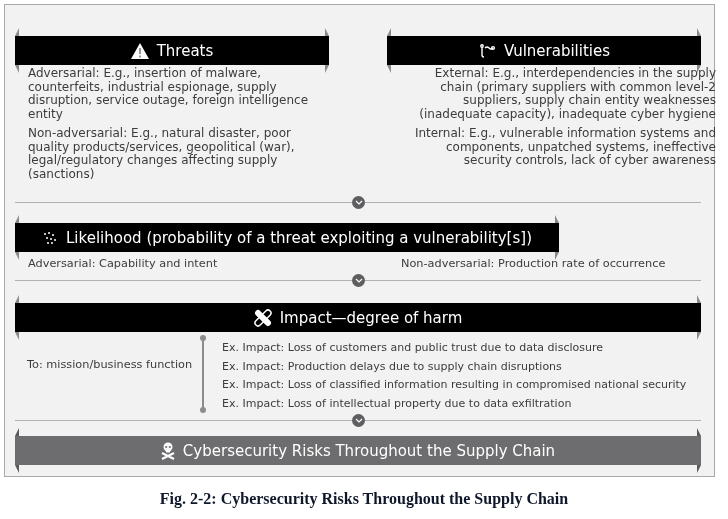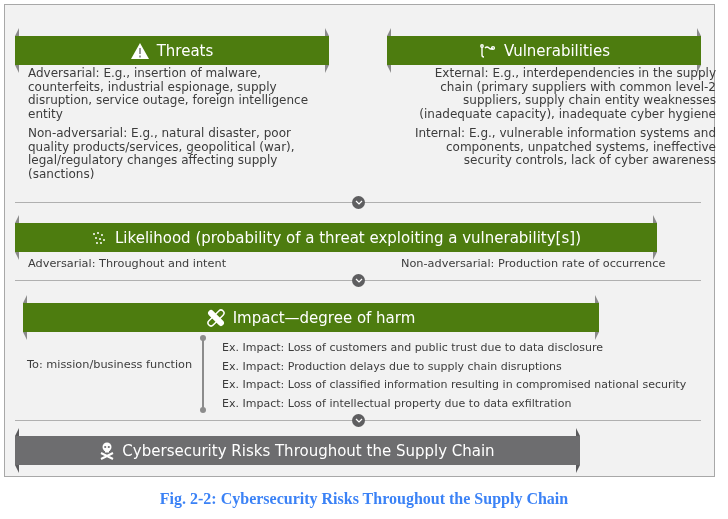--- a/index.html
+++ b/index.html
@@ -8,21 +8,21 @@
 
     .panel {
       position: absolute; left: 4px; top: 4px; width: 711px; height: 473px;
       background: #f2f2f2; border: 1px solid #a8a8a8;
     }
 
     
     .banner { position: absolute; height: 45px; }
     .banner .band {
       position: absolute; left: 0; right: 0; top: 8px; height: 29px;
-      background: #4d7c0f; color: #ffffff;
+      background: #000000; color: #ffffff;
       display: flex; align-items: center; justify-content: center;
       font-size: 15px; white-space: nowrap;
     }
     .banner.dark .band { background: #6d6d6f; }
     .banner .tab { position: absolute; width: 0; height: 0; }
     .banner .tab.tl { left: 0; top: 0; border-right: 4px solid #8a8a8a; border-top: 8px solid transparent; }
     .banner .tab.bl { left: 0; bottom: 0; border-right: 4px solid #8a8a8a; border-bottom: 8px solid transparent; }
     .banner .tab.tr { right: 0; top: 0; border-left: 4px solid #8a8a8a; border-top: 8px solid transparent; }
     .banner .tab.br { right: 0; bottom: 0; border-left: 4px solid #8a8a8a; border-bottom: 8px solid transparent; }
     .banner.dark .tab.tl, .banner.dark .tab.bl { border-right-color: #5a5a5c; }
@@ -43,21 +43,21 @@
     .row-text { position: absolute; font-size: 11.3px; color: #3c3c3c; white-space: nowrap; }
 
     .vline { position: absolute; left: 202px; top: 338px; width: 2px; height: 72px; background: #8c8c8c; }
     .dot { position: absolute; width: 6px; height: 6px; border-radius: 50%; background: #8c8c8c; left: 200px; }
 
     .impact-list { position: absolute; left: 222px; top: 339px; font-size: 11px; line-height: 18.5px; color: #3c3c3c; white-space: nowrap; }
 
     .caption {
       position: absolute; left: 0; width: 728px; top: 490px; text-align: center;
       font-family: "Liberation Serif", "DejaVu Serif", serif; font-weight: bold;
-      font-size: 16px; color: #3b82f6;
+      font-size: 16px; color: #0f172a;
     }
   </style>
 </head>
 <body>
 
 <div class="panel"></div>
 
 <div class="banner" style="left:15px; top:28px; width:314px;">
   <span class="tab tl"></span>
   <span class="tab bl"></span>
@@ -101,52 +101,52 @@
   <p>Internal: E.g., vulnerable information systems and components, unpatched systems, ineffective security controls, lack of cyber awareness</p>
 </div>
 
 <div class="sep" style="top:202px;"></div>
 <div class="chev" style="left:352px; top:196px;">
   <svg width="8" height="5" viewBox="0 0 8 5">
       <path d="M1 1 L4 4 L7 1" stroke="#fff" stroke-width="1.2" fill="none"></path>
     </svg>
 </div>
 
-<div class="banner" style="left:15px; top:215px; width:642px;padding-left:9px;">
+<div class="banner" style="left:15px; top:215px; width:544px;padding-left:9px;">
   <span class="tab tl"></span>
   <span class="tab bl"></span>
   <span class="tab tr"></span>
   <span class="tab br"></span>
   <div class="band">
     <span class="icon">
       <svg width="16" height="14" viewBox="0 0 16 14" fill="#fff">
           <circle cx="3" cy="3" r="1"></circle>
           <circle cx="7" cy="2" r="1"></circle>
           <circle cx="11" cy="4" r="1"></circle>
           <circle cx="5" cy="7" r="1"></circle>
           <circle cx="9" cy="8" r="1"></circle>
           <circle cx="13" cy="9" r="1"></circle>
           <circle cx="6" cy="12" r="1"></circle>
           <circle cx="10" cy="12" r="1"></circle>
         </svg>
     </span>
     <span>Likelihood (probability of a threat exploiting a vulnerability[s])</span>
   </div>
 </div>
-<div class="row-text" style="left:28px; top:257px;">Adversarial: Throughout and intent</div>
+<div class="row-text" style="left:28px; top:257px;">Adversarial: Capability and intent</div>
 <div class="row-text" style="left:401px; top:257px;">Non-adversarial: Production rate of occurrence</div>
 
 <div class="sep" style="top:280px;"></div>
 <div class="chev" style="left:352px; top:274px;">
   <svg width="8" height="5" viewBox="0 0 8 5">
       <path d="M1 1 L4 4 L7 1" stroke="#fff" stroke-width="1.2" fill="none"></path>
     </svg>
 </div>
 
-<div class="banner" style="left:15px; top:295px; width:576px;margin-left:8px;">
+<div class="banner" style="left:15px; top:295px; width:686px;">
   <span class="tab tl"></span>
   <span class="tab bl"></span>
   <span class="tab tr"></span>
   <span class="tab br"></span>
   <div class="band">
     <span class="icon">
       <svg width="18" height="18" viewBox="0 0 18 18">
           <rect x="6" y="-1" width="6" height="20" rx="3" fill="none" stroke="#fff" stroke-width="1.5" transform="rotate(45 9 9)"></rect>
           <rect x="6" y="-1" width="6" height="20" rx="3" fill="#fff" transform="rotate(-45 9 9)"></rect>
         </svg>
@@ -165,21 +165,21 @@
   <div>Ex. Impact: Loss of intellectual property due to data exfiltration</div>
 </div>
 
 <div class="sep" style="top:420px;"></div>
 <div class="chev" style="left:352px; top:414px;">
   <svg width="8" height="5" viewBox="0 0 8 5">
       <path d="M1 1 L4 4 L7 1" stroke="#fff" stroke-width="1.2" fill="none"></path>
     </svg>
 </div>
 
-<div class="banner dark" style="left:15px; top:428px; width:565px;">
+<div class="banner dark" style="left:15px; top:428px; width:686px;">
   <span class="tab tl"></span>
   <span class="tab bl"></span>
   <span class="tab tr"></span>
   <span class="tab br"></span>
   <div class="band">
     <span class="icon">
       <svg width="14" height="18" viewBox="0 0 14 18" fill="#fff">
           <circle cx="7" cy="5" r="4.5"></circle>
           <circle cx="5.2" cy="5" r="1.1" fill="#6d6d6f"></circle>
           <circle cx="8.8" cy="5" r="1.1" fill="#6d6d6f"></circle>

